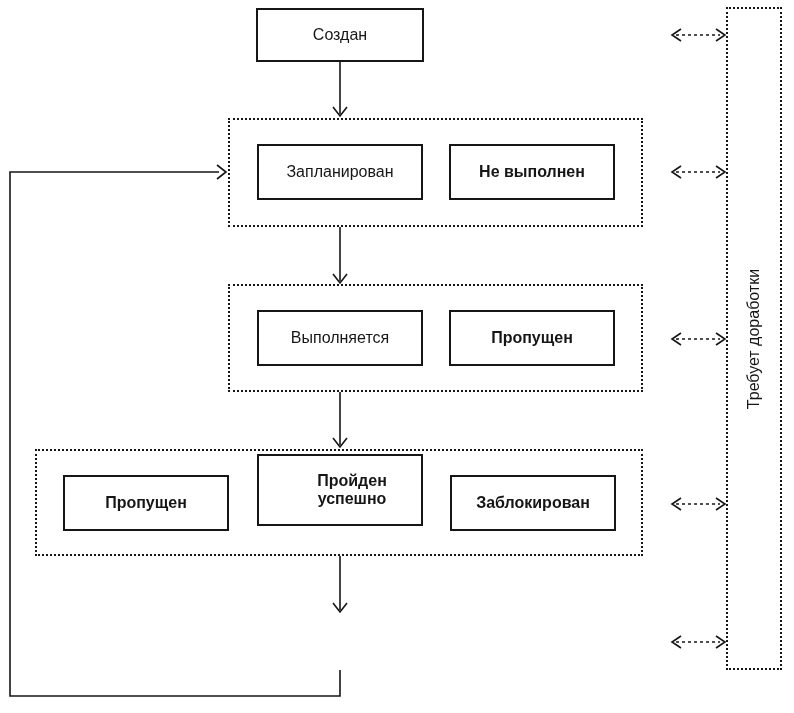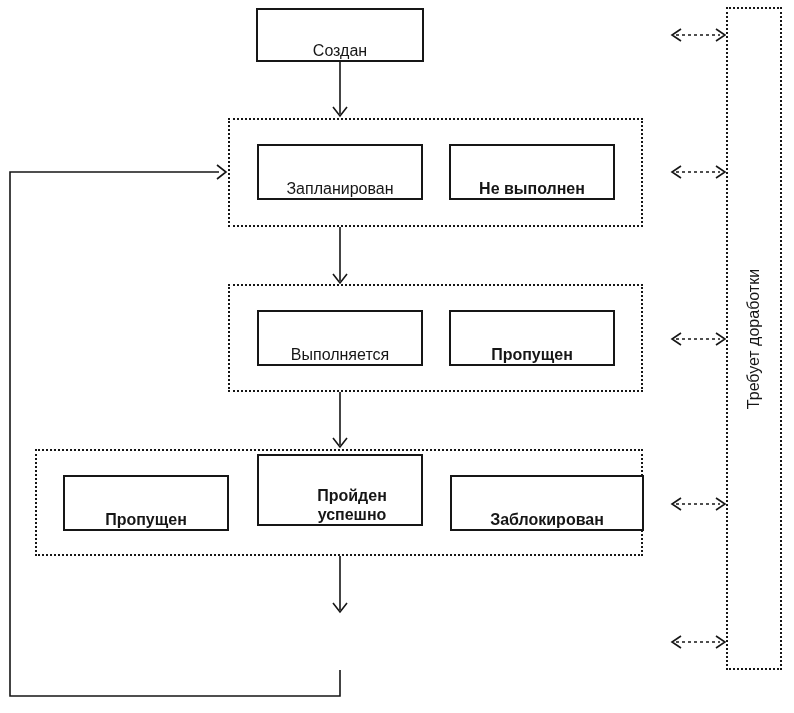--- a/index.html
+++ b/index.html
@@ -22,21 +22,21 @@
     top: 0;
     width: 794px;
     height: 713px;
   }
   .node {
     position: absolute;
     box-sizing: border-box;
     border: 2px solid #161616;
     background: #ffffff;
     display: flex;
-    align-items: flex-end;
+    align-items: center;
     justify-content: center;
     text-align: center;
     font-size: 16px;
     line-height: 1.15;
   }
   .node.bold {
     font-weight: bold;
   }
   .node .lbl {
     display: inline-block;
@@ -142,21 +142,21 @@
   <div class="node" style="left:257px; top:310px; width:166px; height:56px;">
     <span class="lbl">Выполняется</span>
   </div>
 
   <div class="node bold" style="left:63px; top:475px; width:166px; height:56px;">
     <span class="lbl">Пропущен</span>
   </div>
   <div class="node bold" style="left:257px; top:454px; width:166px; height:72px;padding-left:24px;">
     <span class="lbl narrow">Пройден успешно</span>
   </div>
-  <div class="node bold" style="left:450px; top:475px; width:194px; height:56px;">
+  <div class="node bold" style="left:450px; top:475px; width:166px; height:56px;">
     <span class="lbl">Заблокирован</span>
   </div>
 
 
   <div class="rework" style="left:726px; top:7px; width:56px; height:663px;">
     <span class="vlabel">Требует доработки</span>
   </div>
 
 </div>
 

